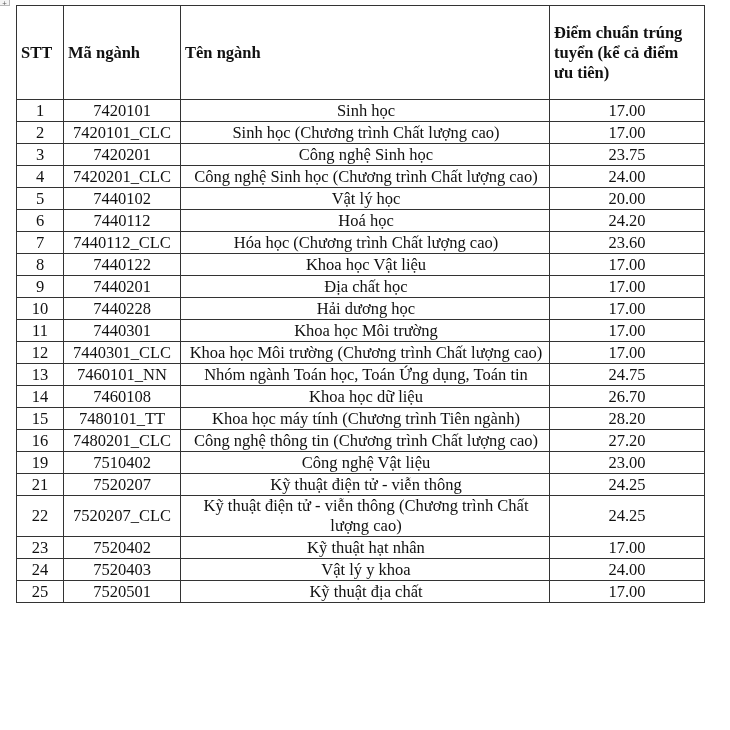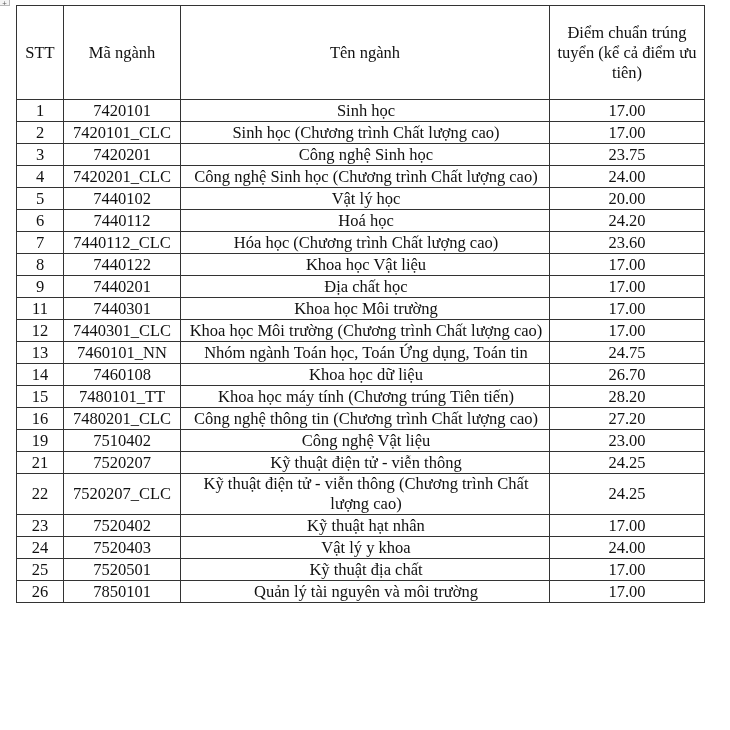--- a/index.html
+++ b/index.html
@@ -42,22 +42,22 @@
       font-size: 16.5px;
       color: #111;
       table-layout: fixed;
     }
     table.scores th, table.scores td {
       border: 1.5px solid #333;
       padding: 0 5px;
       vertical-align: middle;
     }
     table.scores th {
-      font-weight: normal;
-      text-align: center;
+      font-weight: bold;
+      text-align: left;
       height: 93px;
       line-height: 20px;
       padding: 0 4px;
     }
     table.scores td {
       height: 21px;
       line-height: 20px;
     }
     table.scores td.center { text-align: center; }
     table.scores td.name { text-align: center; padding-left: 7px; }
@@ -136,20 +136,26 @@
           <td class="name">Khoa học Vật liệu</td>
           <td class="center">17.00</td>
         </tr>
         <tr>
           <td class="center">9</td>
           <td class="center">7440201</td>
           <td class="name">Địa chất học</td>
           <td class="center">17.00</td>
         </tr>
         <tr>
+          <td class="center">10</td>
+          <td class="center">7440228</td>
+          <td class="name">Hải dương học</td>
+          <td class="center">17.00</td>
+        </tr>
+        <tr>
           <td class="center">11</td>
           <td class="center">7440301</td>
           <td class="name">Khoa học Môi trường</td>
           <td class="center">17.00</td>
         </tr>
         <tr>
           <td class="center">12</td>
           <td class="center">7440301_CLC</td>
           <td class="name">Khoa học Môi trường (Chương trình Chất lượng cao)</td>
           <td class="center">17.00</td>
@@ -162,21 +168,21 @@
         </tr>
         <tr>
           <td class="center">14</td>
           <td class="center">7460108</td>
           <td class="name">Khoa học dữ liệu</td>
           <td class="center">26.70</td>
         </tr>
         <tr>
           <td class="center">15</td>
           <td class="center">7480101_TT</td>
-          <td class="name">Khoa học máy tính (Chương trúng Tiên tiến)</td>
+          <td class="name">Khoa học máy tính (Chương trình Tiên ngành)</td>
           <td class="center">28.20</td>
         </tr>
         <tr>
           <td class="center">16</td>
           <td class="center">7480201_CLC</td>
           <td class="name">Công nghệ thông tin (Chương trình Chất lượng cao)</td>
           <td class="center">27.20</td>
         </tr>
         <tr>
           <td class="center">19</td>
@@ -205,23 +211,17 @@
         <tr>
           <td class="center">24</td>
           <td class="center">7520403</td>
           <td class="name">Vật lý y khoa</td>
           <td class="center">24.00</td>
         </tr>
         <tr>
           <td class="center">25</td>
           <td class="center">7520501</td>
           <td class="name">Kỹ thuật địa chất</td>
-          <td class="center">17.00</td>
-        </tr>
-        <tr>
-          <td class="center">26</td>
-          <td class="center">7850101</td>
-          <td class="name">Quản lý tài nguyên và môi trường</td>
           <td class="center">17.00</td>
         </tr>
       </tbody>
   </table>
 </div>
 
 </body></html>

